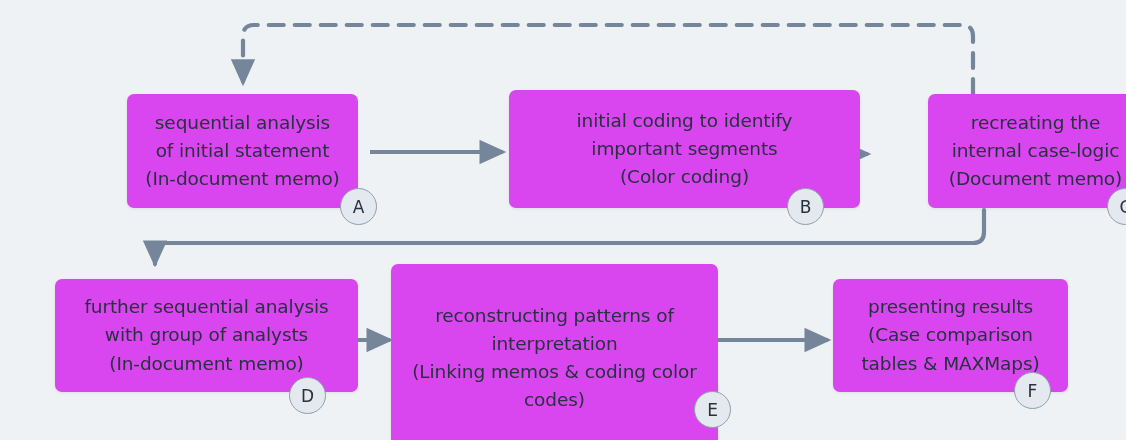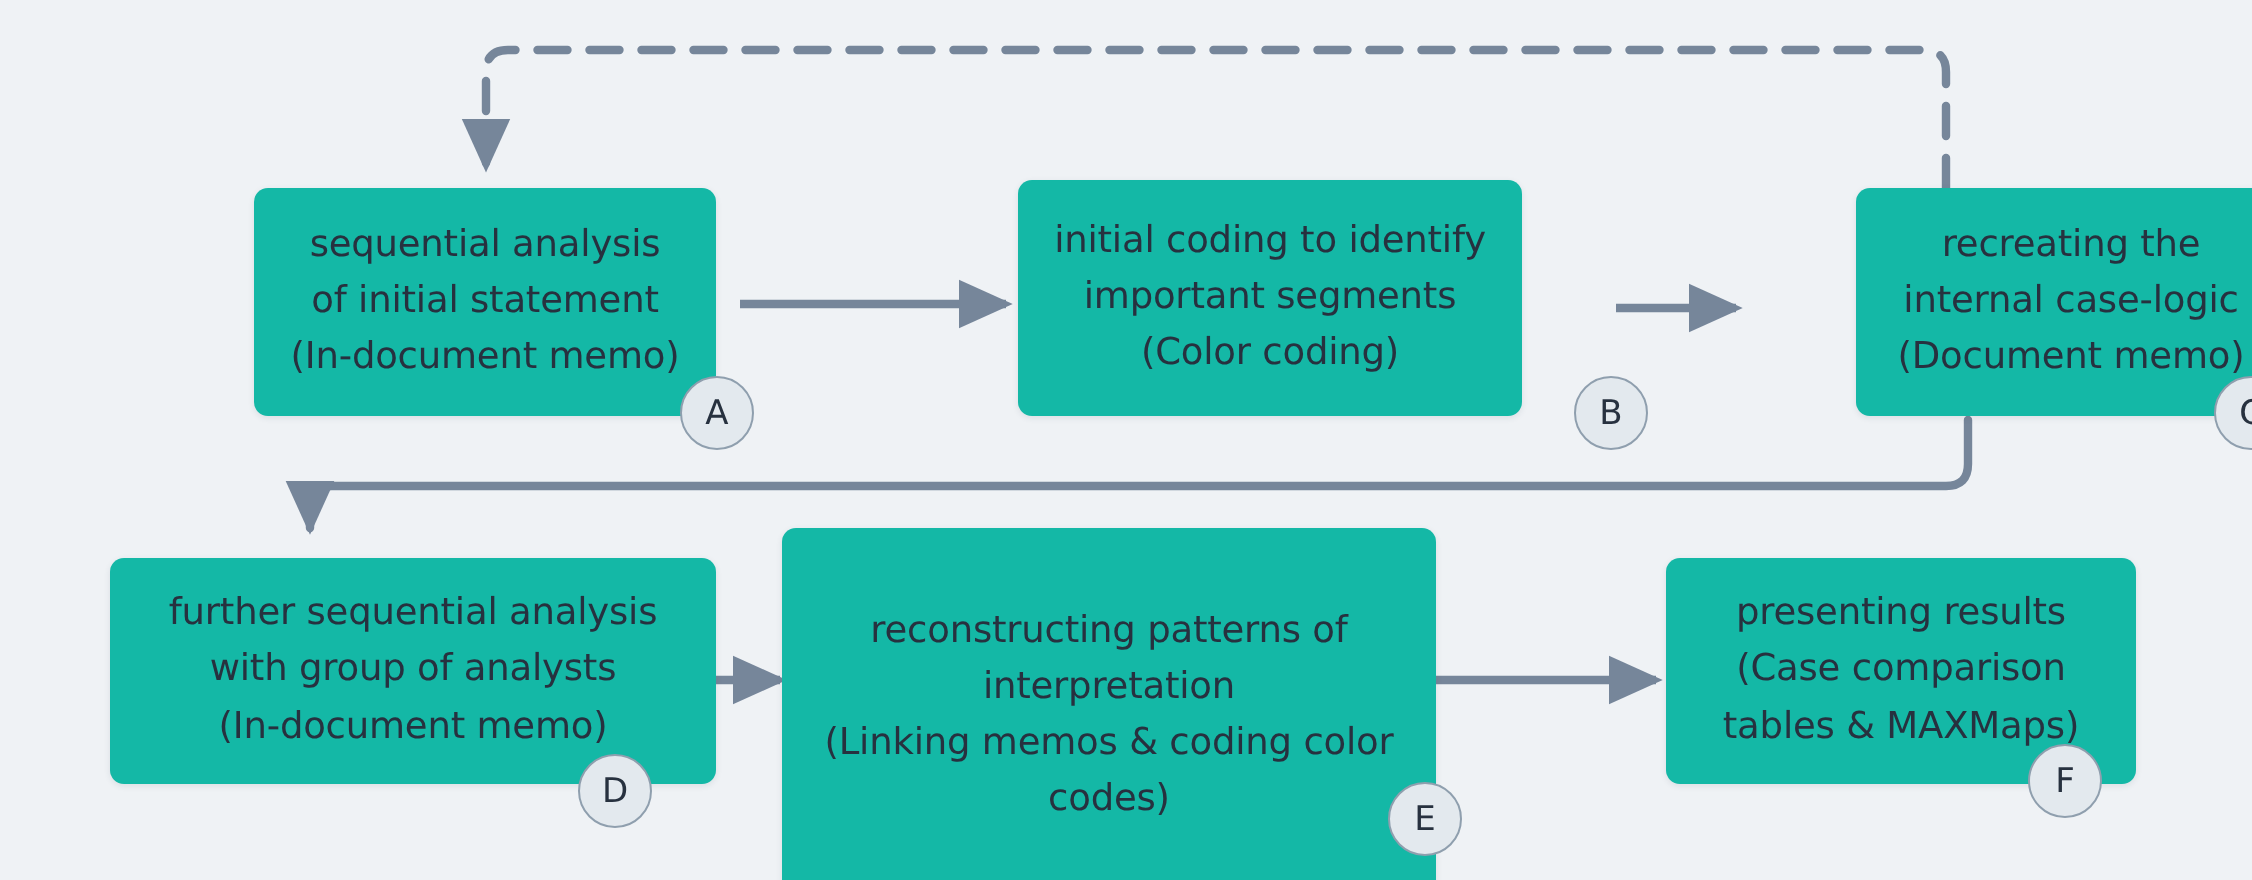--- a/index.html
+++ b/index.html
@@ -22,21 +22,21 @@
   svg.connectors {
     position: absolute;
     left: 0;
     top: 0;
     width: 1126px;
     height: 440px;
     pointer-events: none;
   }
   .node {
     position: absolute;
-    background: #14b8a6;
+    background: #d946ef;
     border-radius: 7px;
     box-shadow: 0 1px 3px rgba(40, 55, 75, 0.10);
     display: flex;
     align-items: center;
     justify-content: center;
     box-sizing: border-box;
     padding: 6px 10px;
   }
   .node-text {
     color: #27313f;
@@ -99,21 +99,21 @@
   </svg>
 
 
   <div class="node" style="left:127px; top:94px; width:231px; height:114px;">
     <span class="node-text">sequential analysis
 of initial statement
 (In-document memo)</span>
   </div>
   <div class="badge" style="left:340px; top:188px;">A</div>
 
-  <div class="node" style="left:509px; top:90px; width:252px; height:118px;">
+  <div class="node" style="left:509px; top:90px; width:351px; height:118px;">
     <span class="node-text">initial coding to identify
 important segments
 (Color coding)</span>
   </div>
   <div class="badge" style="left:787px; top:188px;">B</div>
 
   <div class="node" style="left:928px; top:94px; width:215px; height:114px;">
     <span class="node-text">recreating the
 internal case-logic
 (Document memo)</span>

